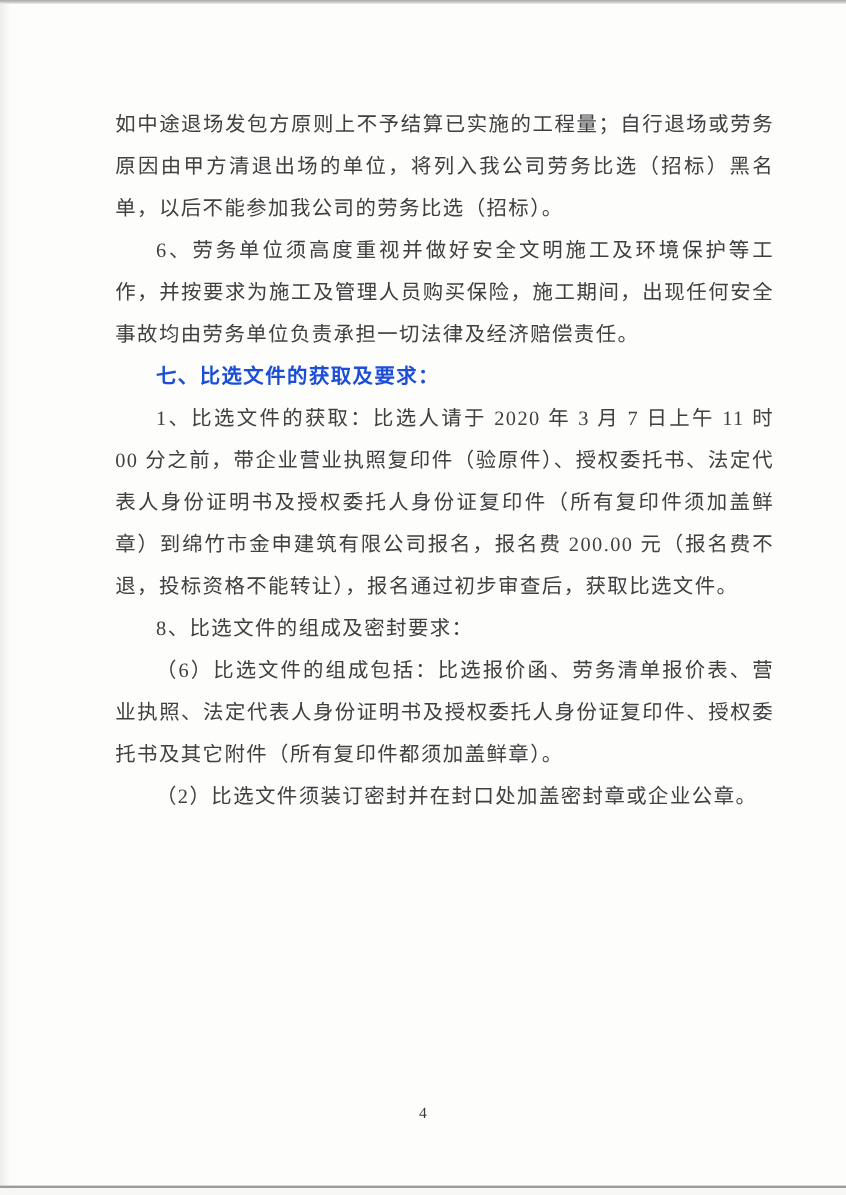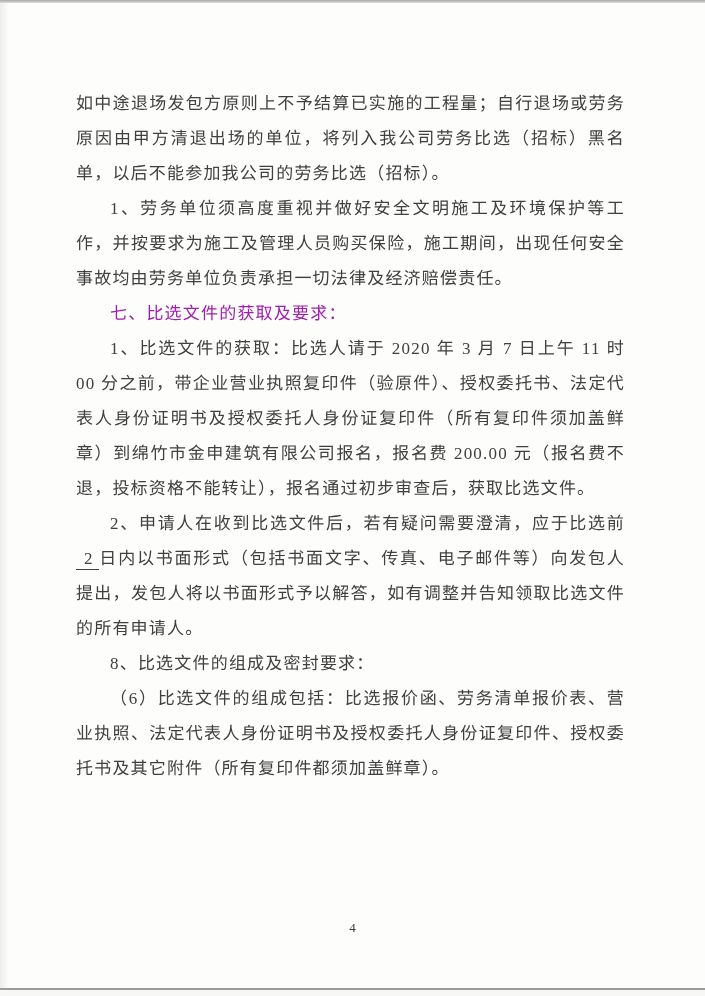--- a/index.html
+++ b/index.html
@@ -37,38 +37,38 @@
   }
   .edge-bottom-below {
     position: absolute;
     left: 0; right: 0;
     top: 990px; bottom: 0;
     background: #f7f7f6;
   }
   .content {
     position: absolute;
     top: 86px;
-    left: 76px;
+    left: 96px;
     width: 549px;
     font-size: 17px;
     line-height: 35px;
     letter-spacing: 1.2px;
     color: #404040;
     text-align: justify;
   }
   .content p {
     margin: 0;
     text-indent: 2em;
   }
   .content p.no-indent {
     text-indent: 0;
   }
   .content p.heading {
-    font-weight: normal;
-    color: #a21caf;
+    font-weight: bold;
+    color: #1d4ed8;
   }
   .blank-underline {
     border-bottom: 1.5px solid #3f3f3f;
     padding: 0 5px 1px 2px;
     white-space: pre;
   }
   .page-number {
     position: absolute;
     top: 918px;
     left: 0;
@@ -84,31 +84,31 @@
 <body>
 
 <div class="page">
   <div class="edge-top"></div>
   <div class="edge-left"></div>
 
   <div class="content">
     <p class="no-indent">如中途退场发包方原则上不予结算已实施的工程量；自行退场或劳务原因由甲方清退出场的单位，将列入我公司劳务比选（招标）黑名单，以后不能参加我公司的劳务比选（招标）。</p>
 
 
-    <p>1、劳务单位须高度重视并做好安全文明施工及环境保护等工作，并按要求为施工及管理人员购买保险，施工期间，出现任何安全事故均由劳务单位负责承担一切法律及经济赔偿责任。</p>
+    <p>6、劳务单位须高度重视并做好安全文明施工及环境保护等工作，并按要求为施工及管理人员购买保险，施工期间，出现任何安全事故均由劳务单位负责承担一切法律及经济赔偿责任。</p>
 
     <p class="heading">七、比选文件的获取及要求：</p>
 
     <p><span>1、比选文件的获取：比选人请于 2020 年 3 月 7 日上午 11 时 00 分之前，带企业营业执照复印件（验原件）、授权委托书、法定代表人身份证明书及授权委托人身份证复印件（所有复印件须加盖鲜章）到绵竹市金申建筑有限公司报名，报名费 200.00 元（报名费不退，投标资格不能转让），报名通过初步审查后，获取比选文件。</span></p>
 
-    <p><span>2、申请人在收到比选文件后，若有疑问需要澄清，应于比选前</span><span class="blank-underline"> 2</span><span>日内以书面形式（包括书面文字、传真、电子邮件等）向发包人提出，发包人将以书面形式予以解答，如有调整并告知领取比选文件的所有申请人。</span></p>
 
     <p>8、比选文件的组成及密封要求：</p>
 
     <p>（6）比选文件的组成包括：比选报价函、劳务清单报价表、营业执照、法定代表人身份证明书及授权委托人身份证复印件、授权委托书及其它附件（所有复印件都须加盖鲜章）。</p>
 
+    <p>（2）比选文件须装订密封并在封口处加盖密封章或企业公章。</p>
   </div>
 
   <div class="page-number">4</div>
 
   <div class="edge-bottom"></div>
   <div class="edge-bottom-below"></div>
 </div>
 
 </body></html>

